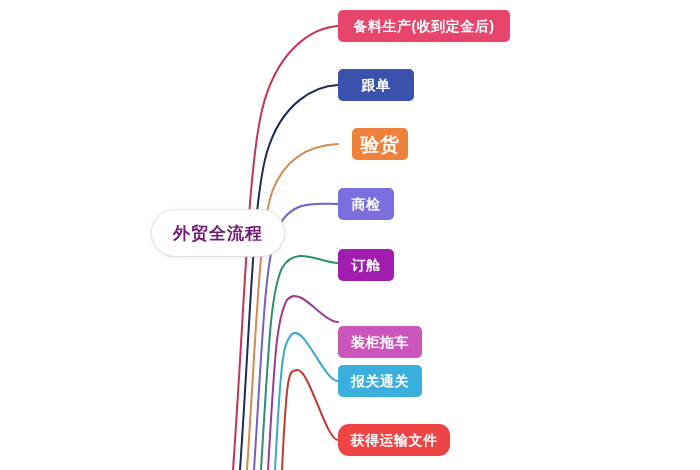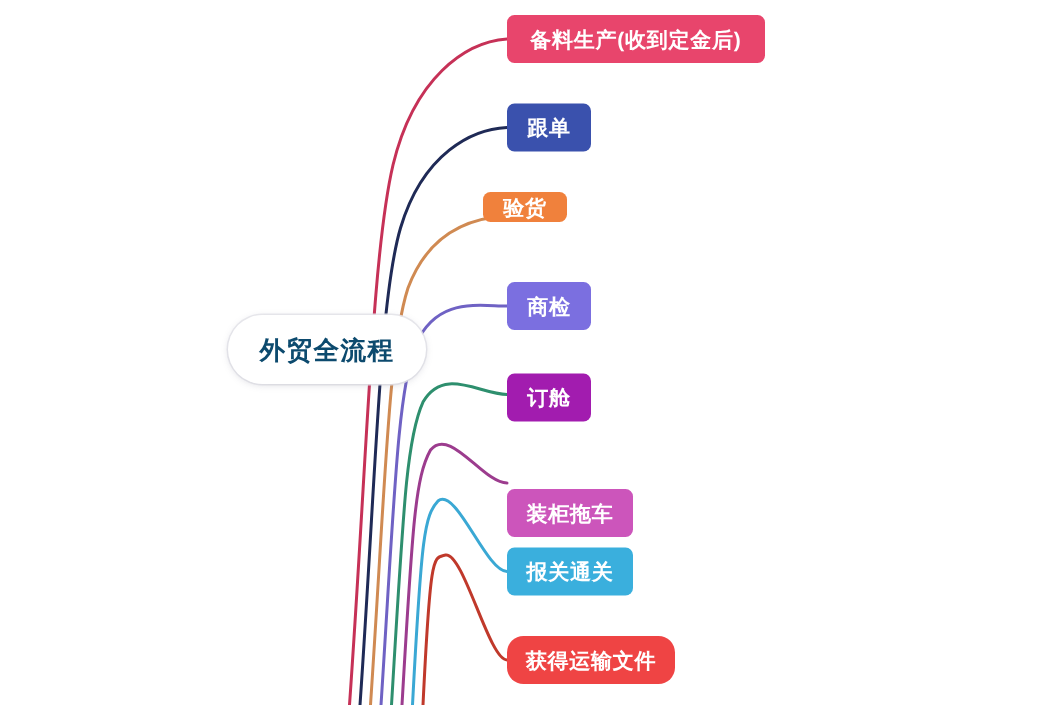--- a/index.html
+++ b/index.html
@@ -68,32 +68,32 @@
       <path d="M 233 470 C 245 300 248 170 262 110 C 276 52 310 28 338 26" fill="none" stroke="#c63157" stroke-width="2" stroke-linecap="round"></path>
       <path d="M 240 470 C 251 310 253 200 267 152 C 282 102 315 86 338 85" fill="none" stroke="#1f2a56" stroke-width="2" stroke-linecap="round"></path>
       <path d="M 247 470 C 257 320 259 232 272 192 C 287 152 317 145 338 144" fill="none" stroke="#d08a52" stroke-width="2" stroke-linecap="round"></path>
       <path d="M 254 470 C 263 330 265 262 277 230 C 291 198 318 204 338 204" fill="none" stroke="#6f62c4" stroke-width="2" stroke-linecap="round"></path>
       <path d="M 261 470 C 269 338 271 292 282 268 C 296 244 320 263 338 263" fill="none" stroke="#2e8f6e" stroke-width="2" stroke-linecap="round"></path>
       <path d="M 268 470 C 275 348 277 318 287 300 C 300 284 322 322 338 322" fill="none" stroke="#9c3c8e" stroke-width="2" stroke-linecap="round"></path>
       <path d="M 275 470 C 281 356 283 344 292 334 C 304 324 324 381 338 381" fill="none" stroke="#3aa8d4" stroke-width="2" stroke-linecap="round"></path>
       <path d="M 282 470 C 287 366 289 372 297 370 C 309 368 326 440 338 440" fill="none" stroke="#c0392b" stroke-width="2" stroke-linecap="round"></path>
     </svg>
 
-  <div id="center-node" style="left: 152px; top: 210px; width: 132px; height: 46px; background: rgb(255, 255, 255); color: #0c4a6e;">
+  <div id="center-node" style="left: 152px; top: 210px; width: 132px; height: 46px; background: rgb(255, 255, 255); color: #701a75;">
     <span class="node-label">外贸全流程</span>
   </div>
 
   <div id="branch-nodes">
       <div class="node" style="left: 338px; top: 10px; width: 172px; height: 32px; background: rgb(232, 69, 108); font-size: 14px;">
         <span class="node-label">备料生产(收到定金后)</span>
       </div>
-      <div class="node" style="left: 338px; top: 69px; width: 56px; height: 32px; background: rgb(58, 81, 173); font-size: 14px;">
+      <div class="node" style="left: 338px; top: 69px; width: 76px; height: 32px; background: rgb(58, 81, 173); font-size: 14px;">
         <span class="node-label">跟单</span>
       </div>
-      <div class="node" style="left: 322px; top: 128px; width: 56px; height: 20px; background: rgb(240, 129, 60); font-size: 14px;">
+      <div class="node" style="left: 352px; top: 128px; width: 56px; height: 32px; background: rgb(240, 129, 60); font-size: 19px;">
         <span class="node-label">验货</span>
       </div>
       <div class="node" style="left: 338px; top: 188px; width: 56px; height: 32px; background: rgb(123, 111, 224); font-size: 14px;">
         <span class="node-label">商检</span>
       </div>
       <div class="node" style="left: 338px; top: 249px; width: 56px; height: 32px; background: #a21caf; font-size: 14px;">
         <span class="node-label">订舱</span>
       </div>
       <div class="node" style="left: 338px; top: 306px; width: 84px; height: 32px; background: rgb(204, 85, 187); font-size: 14px; margin-top: 20px;">
         <span class="node-label">装柜拖车</span>

